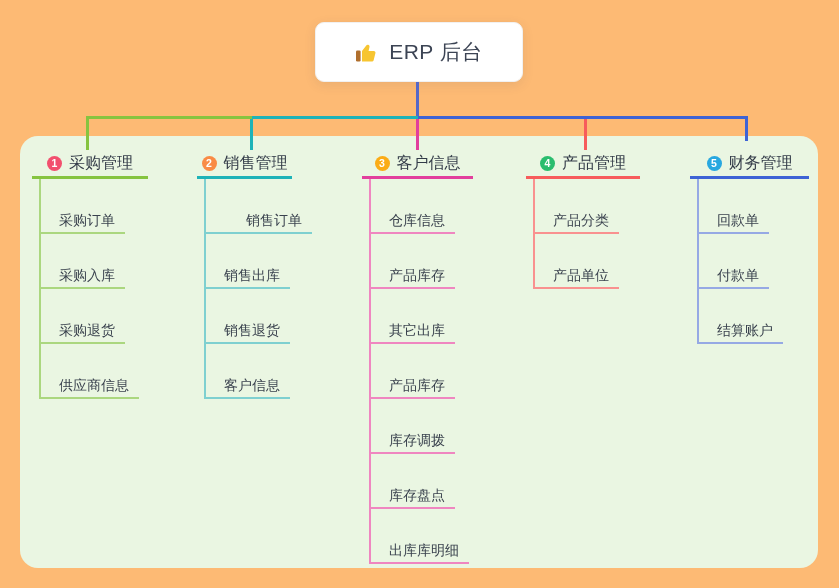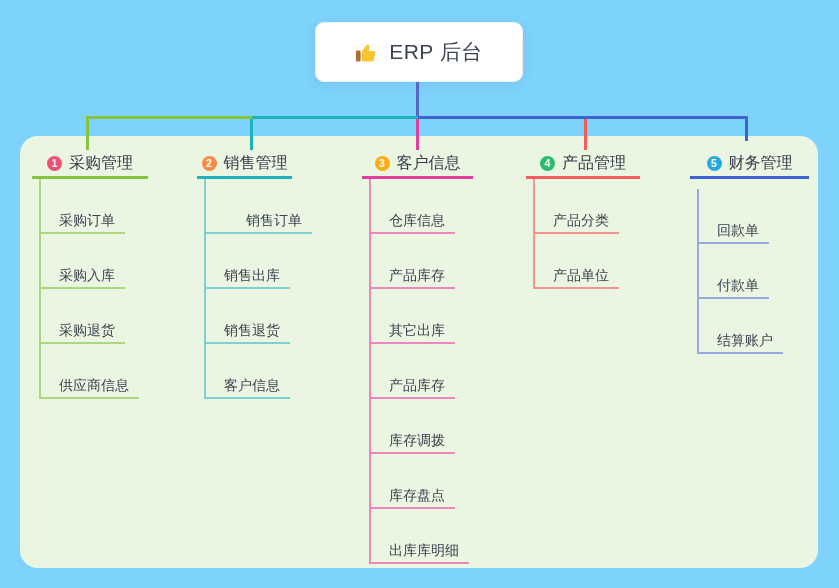--- a/index.html
+++ b/index.html
@@ -1,19 +1,19 @@
 <!DOCTYPE html>
 <html><head>
 <meta charset="utf-8">
 <style>
   html,body{margin:0;padding:0;background:#ffffff;}
   .canvas{
     position:relative;width:839px;height:588px;overflow:hidden;
     font-family:"Liberation Sans","DejaVu Sans",sans-serif;
-    background:#7dd3fc;
+    background:#fdba74;
   }
   
   .root-card{
     position:absolute;left:315px;top:22px;width:208px;height:60px;
     background:#ffffff;border:1px solid #f1f1f1;border-radius:9px;
     box-shadow:0 3px 12px rgba(60,70,90,.10);
     display:flex;align-items:center;justify-content:center;gap:10px;
     box-sizing:border-box;cursor:pointer;
   }
   .root-card .root-label{font-size:21px;color:#3c4454;letter-spacing:.5px;}
@@ -120,19 +120,19 @@
           <div class="kid" style="border-bottom-color: rgb(249, 145, 143);">产品分类</div>
           <div class="kid" style="border-bottom-color: rgb(249, 145, 143);">产品单位</div>
         </div>
       </div>
       <div class="branch" style="left: 690px;">
         <div class="bhdr" style="width: 119px; border-bottom-color: rgb(62, 99, 213);">
           <span class="badge" style="background: rgb(40, 168, 224);">5</span>
           <span class="blabel">财务管理</span>
         </div>
         <div class="bkids" style="border-left-color: rgb(150, 169, 228);">
-          <div class="kid" style="border-bottom-color: rgb(150, 169, 228); margin-top: 10px;">回款单</div>
+          <div class="kid" style="border-bottom-color: rgb(150, 169, 228);">回款单</div>
           <div class="kid" style="border-bottom-color: rgb(150, 169, 228);">付款单</div>
           <div class="kid" style="border-bottom-color: rgb(150, 169, 228);">结算账户</div>
         </div>
       </div>
     </div>
 </div>
 
 </body></html>

